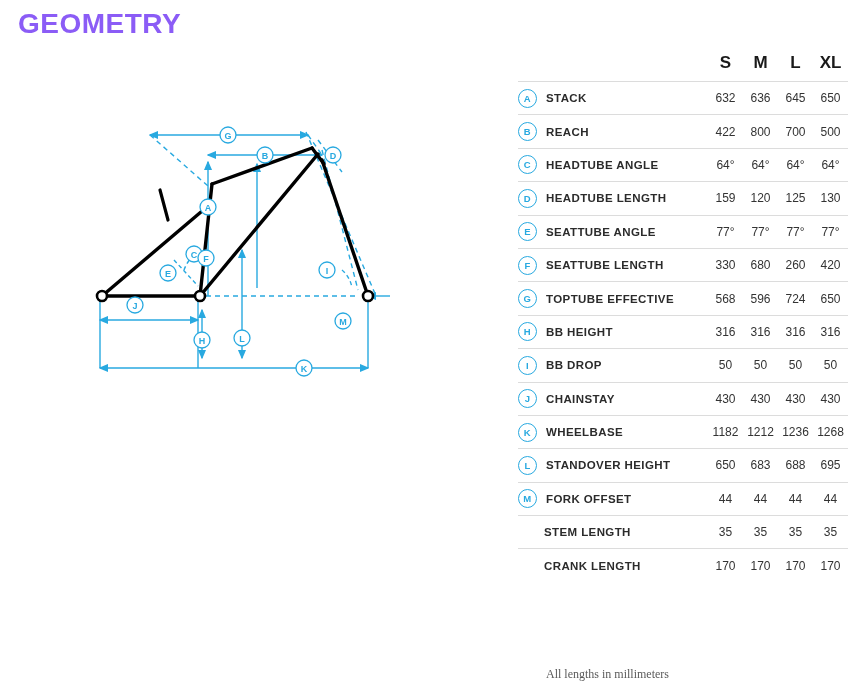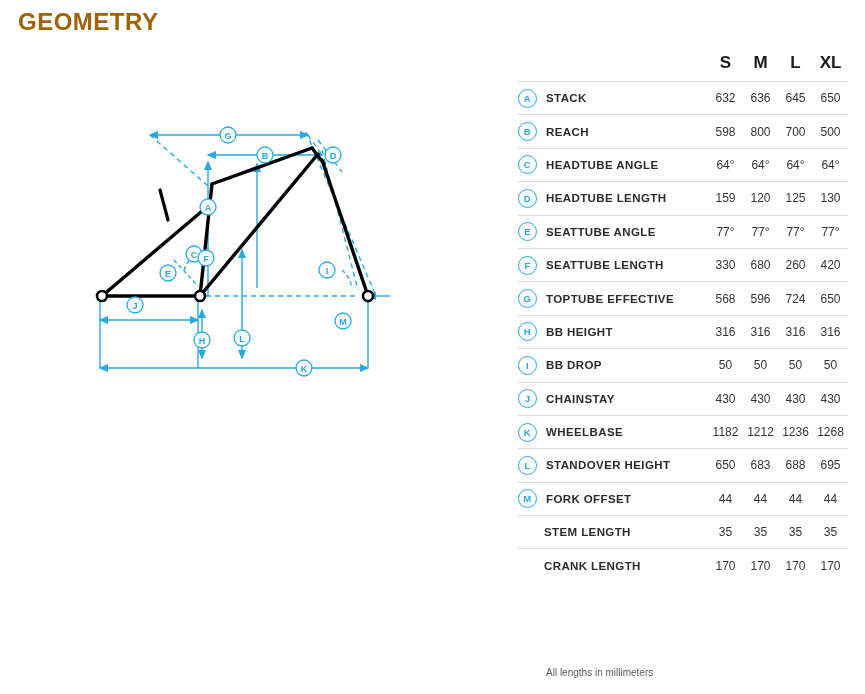--- a/index.html
+++ b/index.html
@@ -13,24 +13,24 @@
     width: 865px;
     height: 694px;
     background: #ffffff;
     overflow: hidden;
   }
   
   #page-title {
     position: absolute;
     left: 18px;
     top: 8px;
-    font-size: 24px;
+    font-size: 28px;
     font-weight: bold;
     letter-spacing: 0.5px;
-    color: #a16207;
+    color: #8b5cf6;
     font-family: "Liberation Sans", sans-serif;
   }
   
   #diagram-wrap {
     position: absolute;
     left: 90px;
     top: 110px;
     width: 380px;
     height: 290px;
   }
@@ -90,22 +90,23 @@
   .badge.empty { border: none; }
   .cell-val {
     text-align: center;
     font-size: 12px;
     color: #333333;
   }
   #table-footnote {
     position: absolute;
     left: 546px;
     top: 667px;
-    font-size: 10px;
+    font-size: 12px;
     color: #5a5a5a;
+    font-family: Liberation Serif, serif;
   }
   
   .dlabel-txt {
     font-family: "Liberation Sans", sans-serif;
     font-size: 9px;
     font-weight: bold;
     fill: #28a9e0;
   }
 </style>
 </head>
@@ -255,21 +256,21 @@
           <td class="cell-val">645</td>
           <td class="cell-val">650</td>
         </tr>
         <tr class="data-row">
           <td class="cell-label">
             <div class="label-inner">
               <span class="badge">B</span>
               <span>REACH</span>
             </div>
           </td>
-          <td class="cell-val">598</td>
+          <td class="cell-val">422</td>
           <td class="cell-val">800</td>
           <td class="cell-val">700</td>
           <td class="cell-val">500</td>
         </tr>
         <tr class="data-row">
           <td class="cell-label">
             <div class="label-inner">
               <span class="badge">C</span>
               <span>HEADTUBE ANGLE</span>
             </div>

